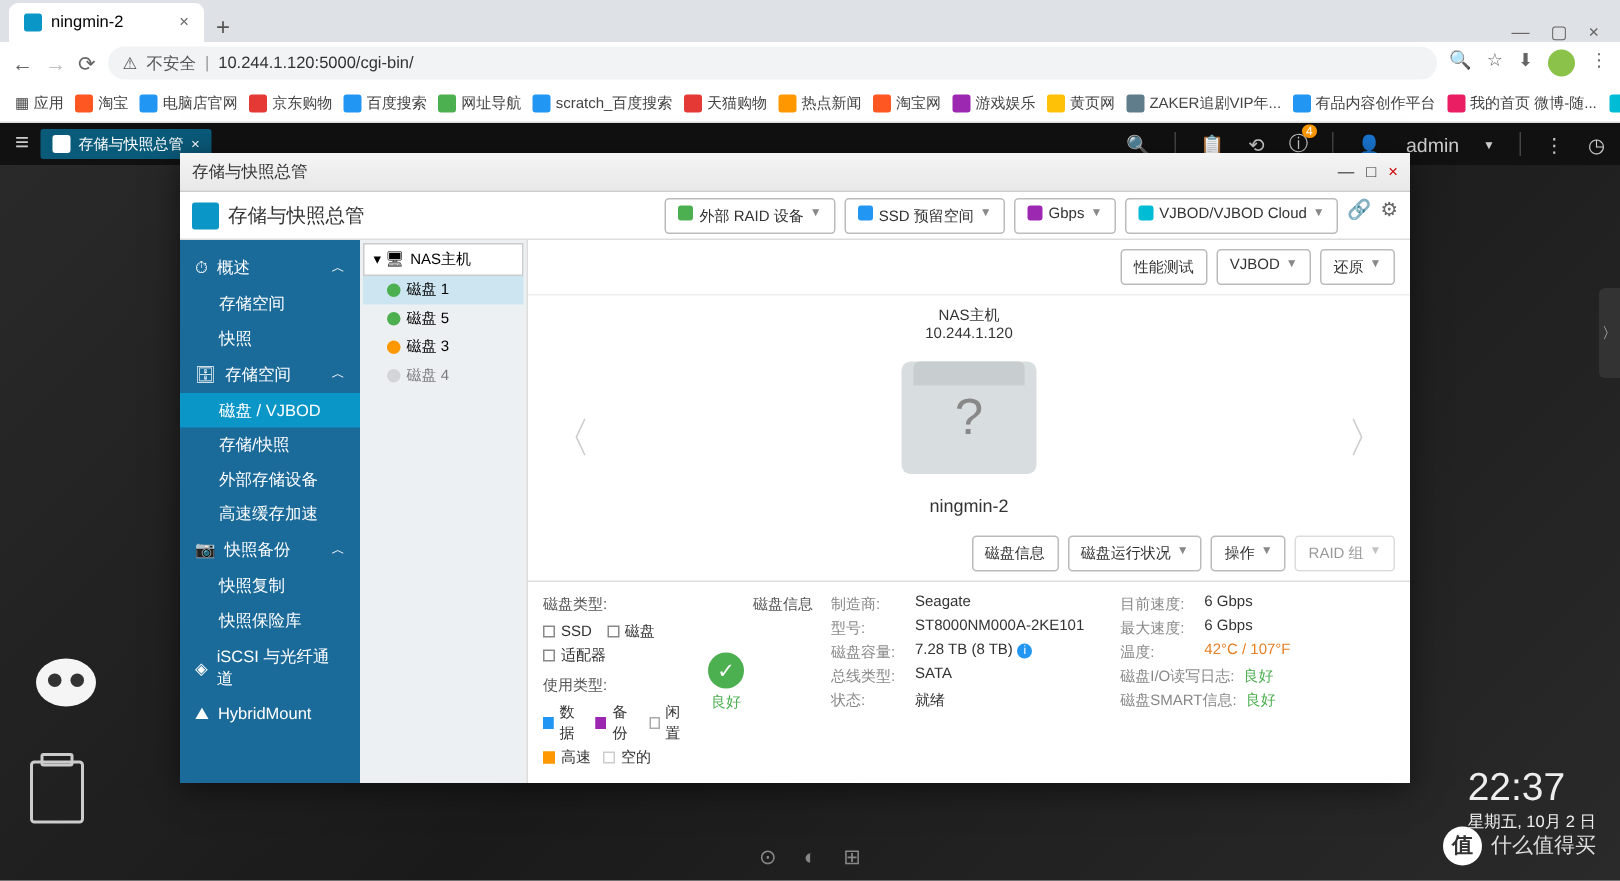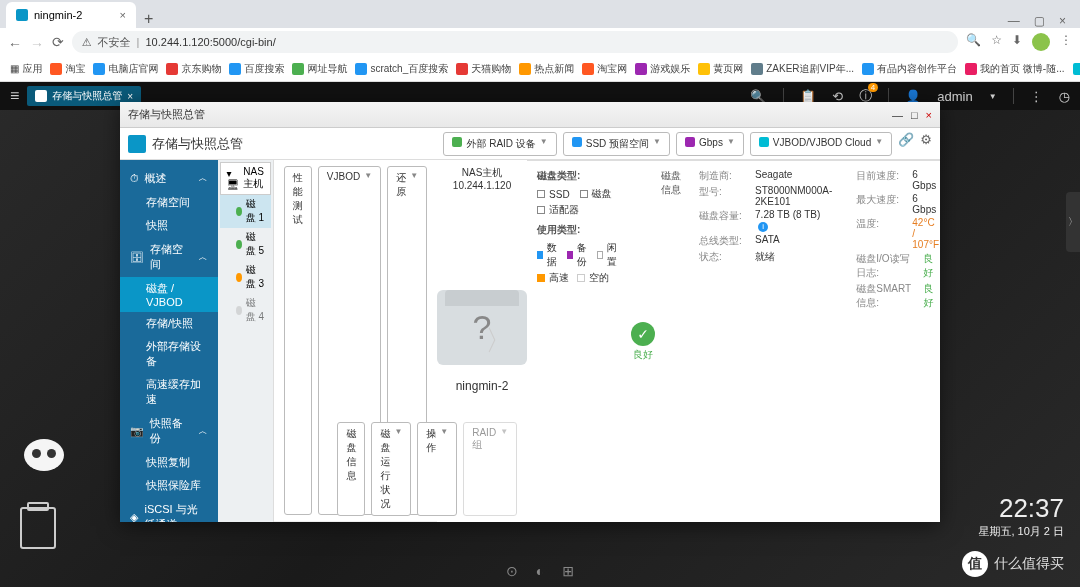--- a/index.html
+++ b/index.html
@@ -46,56 +46,56 @@
 .sb-item{padding:4px 10px 4px 26px;cursor:pointer}
 .sb-item.active{background:#0a96c7}
 .tree{width:112px;background:#edf0f2;border-right:1px solid #ddd;font-size:10px;padding:2px}
 .tree-head{background:#fff;border:1px solid #ccc;padding:3px 6px;display:flex;align-items:center;gap:4px}
 .tree-item{padding:2px 6px 3px 16px;display:flex;align-items:center;gap:4px}
 .tree-item.active{background:#cce5f0}
 .dot{width:9px;height:9px;border-radius:50%}
 .dot.green{background:#4caf50}
 .dot.warn{background:#ff9800}
 .dot.gray{background:#bbb}
-.main{flex:1;display:flex;flex-direction:row;background:#fff}
+.main{flex:1;display:flex;flex-direction:column;background:#fff}
 .main-top{padding:6px 10px;display:flex;justify-content:flex-end;gap:6px;border-bottom:1px solid #eee}
 .main-mid{flex:1;position:relative;display:flex;flex-direction:column;align-items:center;justify-content:center}
 .host-info{text-align:center;font-size:10px;color:#333;position:absolute;top:6px}
 .disk-graphic{width:90px;height:75px;background:#d8dde0;border-radius:6px;position:relative;display:flex;align-items:center;justify-content:center}
 .disk-graphic::before{content:"";position:absolute;top:0;left:8px;right:8px;height:16px;background:#c8cdd0;border-radius:4px 4px 0 0}
 .q-mark{font-size:34px;color:#888}
 .nav-arrow{position:absolute;top:50%;transform:translateY(-50%);font-size:28px;color:#ccc;cursor:pointer}
 .nav-arrow.left{left:14px}
 .nav-arrow.right{right:14px}
 .disk-name{margin-top:14px;font-size:12px;color:#333}
 .main-btns{position:absolute;bottom:6px;right:10px;display:flex;gap:6px}
 .bottom{border-top:1px solid #ddd;padding:8px 10px;font-size:10px;color:#333;display:flex;gap:12px}
 .bottom-left{width:98px}
-.bottom-left h4{font-size:10px;font-weight:bold;color:#555;margin-bottom:4px}
+.bottom-left h4{font-size:10px;font-weight:normal;color:#555;margin-bottom:4px}
 .type-row{display:flex;align-items:center;gap:4px;margin-bottom:2px}
 .sq{width:8px;height:8px;border:1px solid}
 .bottom-mid{display:flex;align-items:center;gap:10px}
 .status-ok{color:#4caf50;text-align:center}
 .status-ok .check{width:24px;height:24px;border-radius:50%;background:#4caf50;color:#fff;display:flex;align-items:center;justify-content:center;font-size:14px;margin:0 auto 2px}
 .info-grid{display:flex;gap:24px}
 .info-col{display:flex;flex-direction:column;gap:2px}
 .info-row{display:flex;gap:6px}
 .info-label{color:#888;min-width:50px}
 .info-val{color:#333}
 .val-warn{color:#e67e22}
 .val-ok{color:#4caf50}
 .info-i{display:inline-block;width:10px;height:10px;border-radius:50%;background:#2196f3;color:#fff;font-size:8px;text-align:center;line-height:10px;margin-left:3px}
 .robot{position:absolute;left:20px;bottom:100px;width:48px;height:48px}
 .robot-head{width:40px;height:32px;background:#f5f5f5;border-radius:50%;position:relative;margin:0 auto}
 .robot-head::before,.robot-head::after{content:"";position:absolute;width:9px;height:9px;background:#333;border-radius:50%;top:10px}
 .robot-head::before{left:8px}
 .robot-head::after{right:8px}
 .trash{position:absolute;left:20px;bottom:38px;width:36px;height:42px;border:2px solid #ccc;border-radius:3px}
 .trash::before{content:"";position:absolute;top:-7px;left:5px;right:5px;height:5px;border:2px solid #ccc;border-radius:2px}
-.clock{position:absolute;right:16px;bottom:48px;color:#eee;text-align:right}
+.clock{position:absolute;right:16px;bottom:32px;color:#eee;}
 .clock-time{font-size:26px;font-weight:300}
 .clock-date{font-size:11px}
 .watermark{position:absolute;right:16px;bottom:10px;display:flex;align-items:center;gap:6px;color:#ddd;font-size:14px}
 .wm-circle{width:26px;height:26px;border-radius:50%;background:#fff;color:#333;display:flex;align-items:center;justify-content:center;font-weight:bold;font-size:14px}
 .dock{position:absolute;bottom:8px;left:50%;transform:translateX(-50%);display:flex;gap:18px;color:#888;font-size:14px}
 .sidepanel{position:absolute;right:0;top:110px;width:14px;height:60px;background:#333;border-radius:4px 0 0 4px;color:#ccc;display:flex;align-items:center;justify-content:center;font-size:10px}
 </style>
 </head>
 <body>
 

